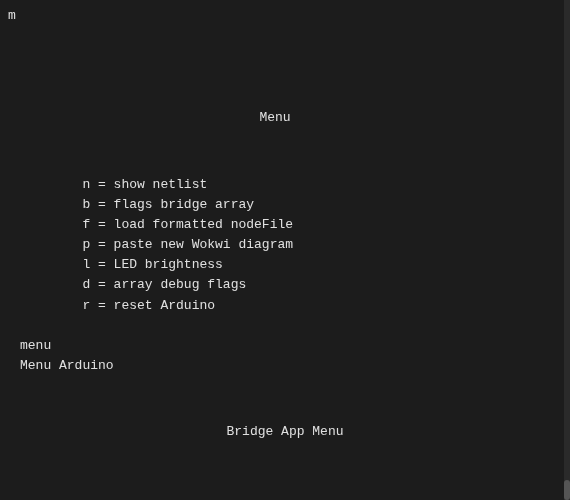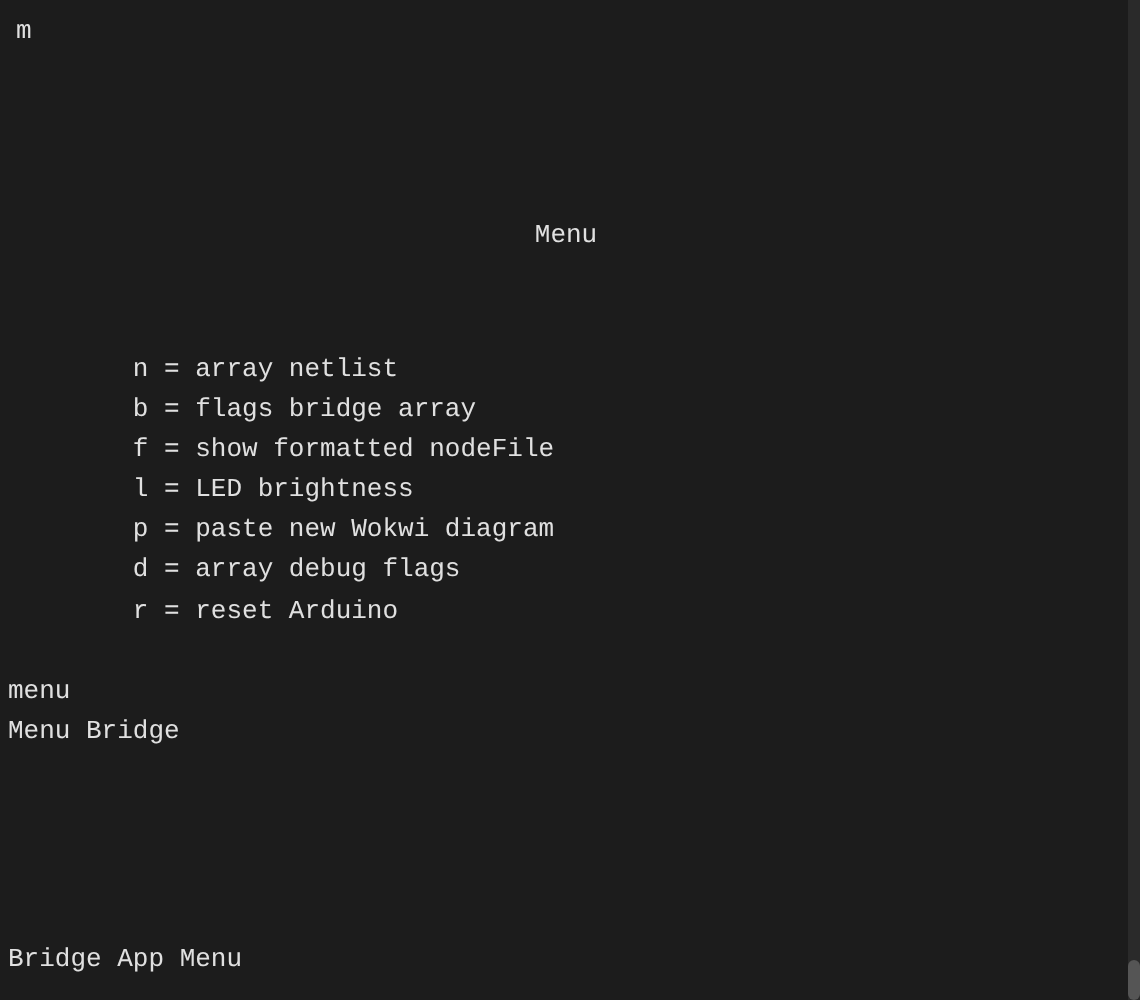--- a/index.html
+++ b/index.html
@@ -23,21 +23,21 @@
       width: 570px;
       height: 500px;
       background-color: #1c1c1c;
       padding: 8px 0;
       position: relative;
     }
 
     .line {
       white-space: pre;
       line-height: 1.55;
-      padding: 0 4px;
+      padding: 0 20px;
     }
 
     .top-m {
       position: absolute;
       top: 8px;
       left: 8px;
     }
 
     .scrollbar {
       position: absolute;
@@ -64,37 +64,37 @@
 <div class="terminal">
   <span class="top-m">m</span>
 
   <div style="margin-top: 60px;">
     <div class="line" style="text-align:center; padding-left:0;">
       <span style="display:block; text-align:center;">Menu</span>
     </div>
 
     <div style="height: 6px;"></div>
 
-    <div class="line">        n = array netlist</div>
+    <div class="line">        n = show netlist</div>
     <div class="line">        b = flags bridge array</div>
-    <div class="line">        f = show formatted nodeFile</div>
+    <div class="line">        f = load formatted nodeFile</div>
+    <div class="line">        p = paste new Wokwi diagram</div>
     <div class="line">        l = LED brightness</div>
-    <div class="line">        p = paste new Wokwi diagram</div>
     <div class="line">        d = array debug flags</div>
     <div class="line">        r = reset Arduino</div>
 
     <div style="height: 20px;"></div>
 
     <div class="line">menu</div>
-    <div class="line">Menu Bridge</div>
+    <div class="line">Menu Arduino</div>
 
     <div style="height: 6px;"></div>
 
     <div class="line">
-      <span style="display:block; margin-top:48px;">Bridge App Menu</span>
+      <span style="display:block; text-align:center;">Bridge App Menu</span>
     </div>
 
   </div>
 
   <div class="scrollbar">
     <div class="scrollbar-thumb"></div>
   </div>
 </div>
 
 </body></html>

